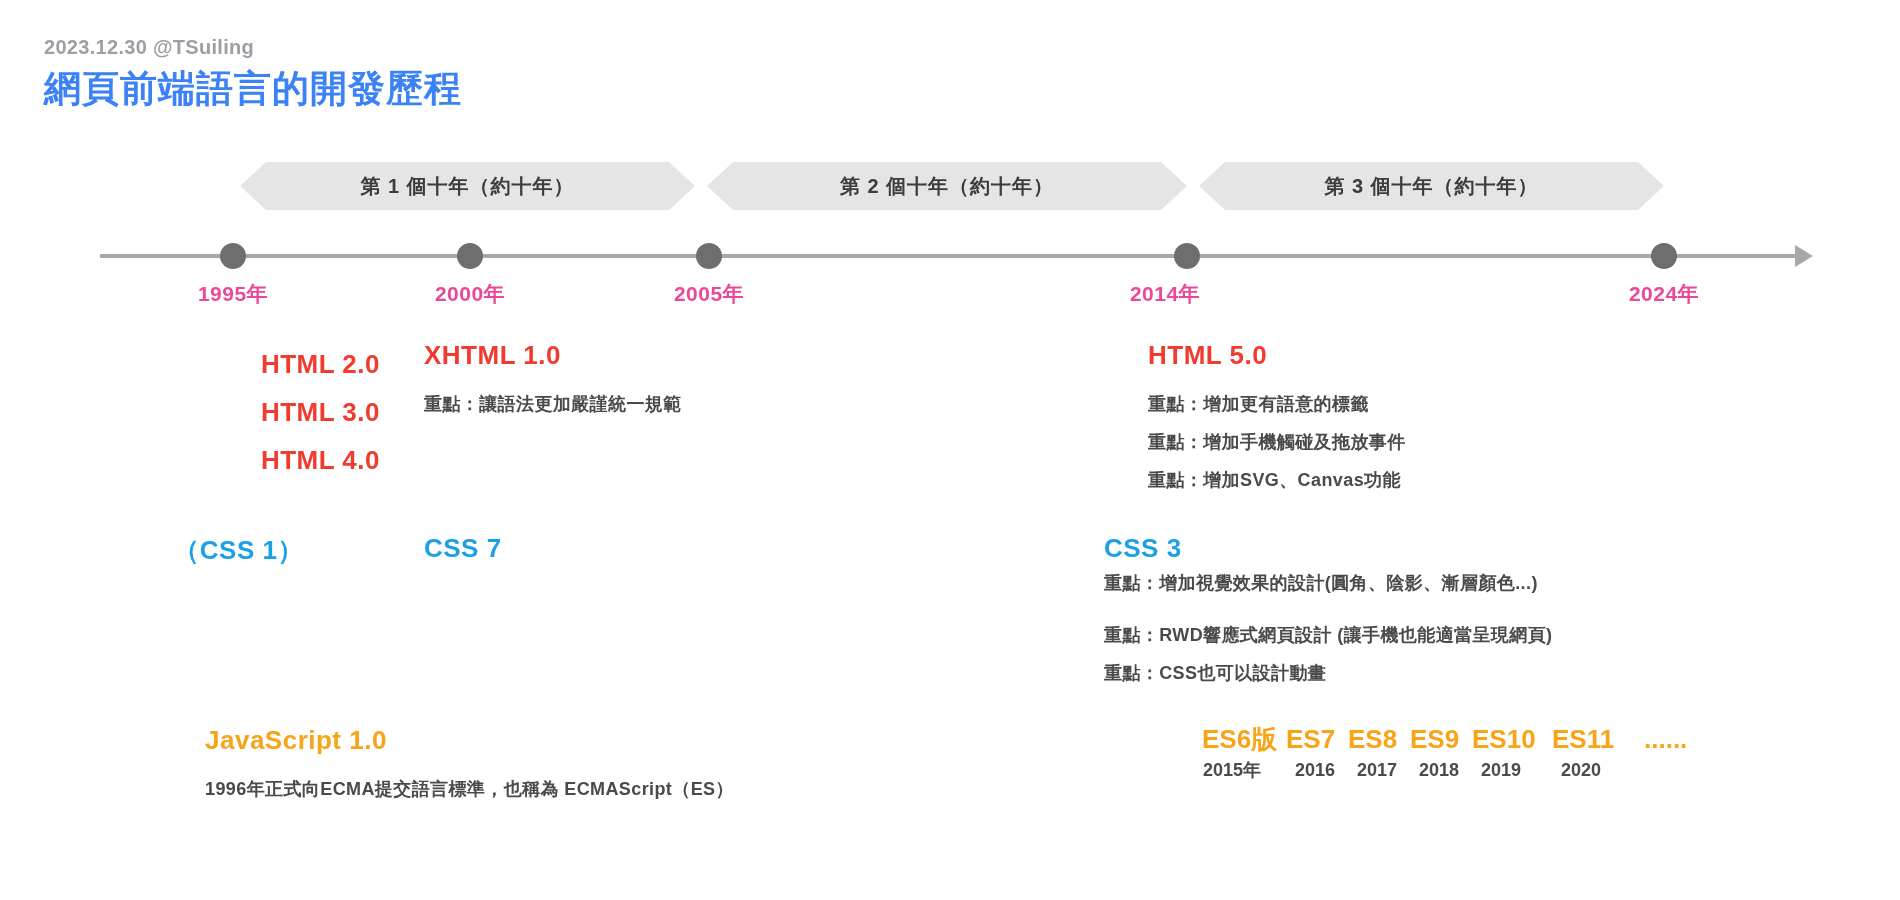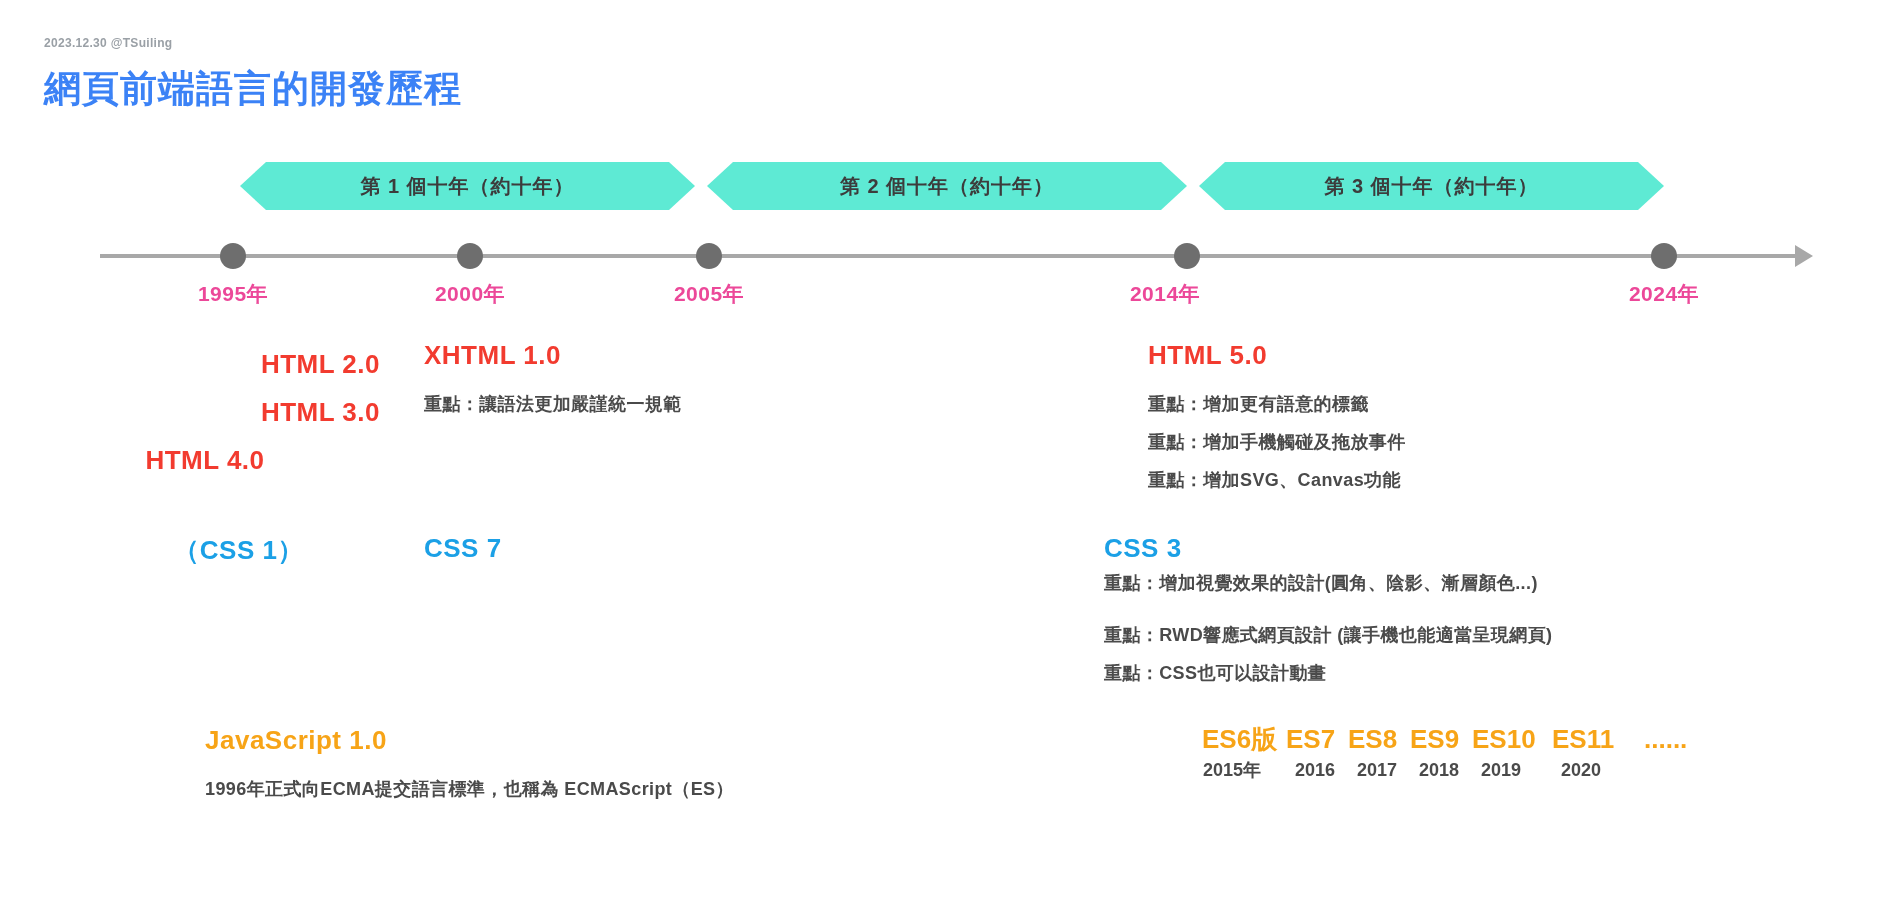--- a/index.html
+++ b/index.html
@@ -20,21 +20,21 @@
     left: 0; top: 0;
     width: 1900px;
     height: 900px;
   }
 
   
   .byline {
     position: absolute;
     left: 44px;
     top: 36px;
-    font-size: 12px;
+    font-size: 20px;
     font-weight: bold;
     color: #9aa0a6;
     letter-spacing: 0.3px;
     white-space: nowrap;
   }
   .title {
     position: absolute;
     left: 44px;
     top: 64px;
     font-size: 37px;
@@ -48,21 +48,21 @@
   .decade {
     position: absolute;
     height: 48px;
     top: 162px;
     color: #3c3c3c;
     font-size: 20px;
     font-weight: bold;
     display: flex;
     align-items: center;
     justify-content: center;
-    background: #5eead4;
+    background: #e5e5e5;
     letter-spacing: 1px;
     white-space: nowrap;
   }
   .decade.both {
     clip-path: polygon(0 50%, 26px 0, calc(100% - 26px) 0, 100% 50%, calc(100% - 26px) 100%, 26px 100%);
   }
 
   
   .axis {
     position: absolute;
@@ -174,21 +174,21 @@
 
   <div class="node-label" style="left:233px;">1995年</div>
   <div class="node-label" style="left:470px;">2000年</div>
   <div class="node-label" style="left:709px;">2005年</div>
   <div class="node-label" style="left:1165px;">2014年</div>
   <div class="node-label" style="left:1664px;">2024年</div>
 
   <div class="block rt" style="left:30px; top:340px; width:350px;">
     <div class="head html" style="line-height:48px;">HTML 2.0</div>
     <div class="head html" style="line-height:48px;">HTML 3.0</div>
-    <div class="head html" style="line-height:48px;text-align:center;">HTML 4.0</div>
+    <div class="head html" style="line-height:48px;">HTML 4.0</div>
   </div>
 
   <div class="block" style="left:424px; top:340px;">
     <div class="head html">XHTML 1.0</div>
     <div class="note" style="margin-top:14px;">重點：讓語法更加嚴謹統一規範</div>
   </div>
 
   <div class="block" style="left:1148px; top:340px;">
     <div class="head html">HTML 5.0</div>
     <div class="note" style="margin-top:14px;">重點：增加更有語意的標籤</div>

